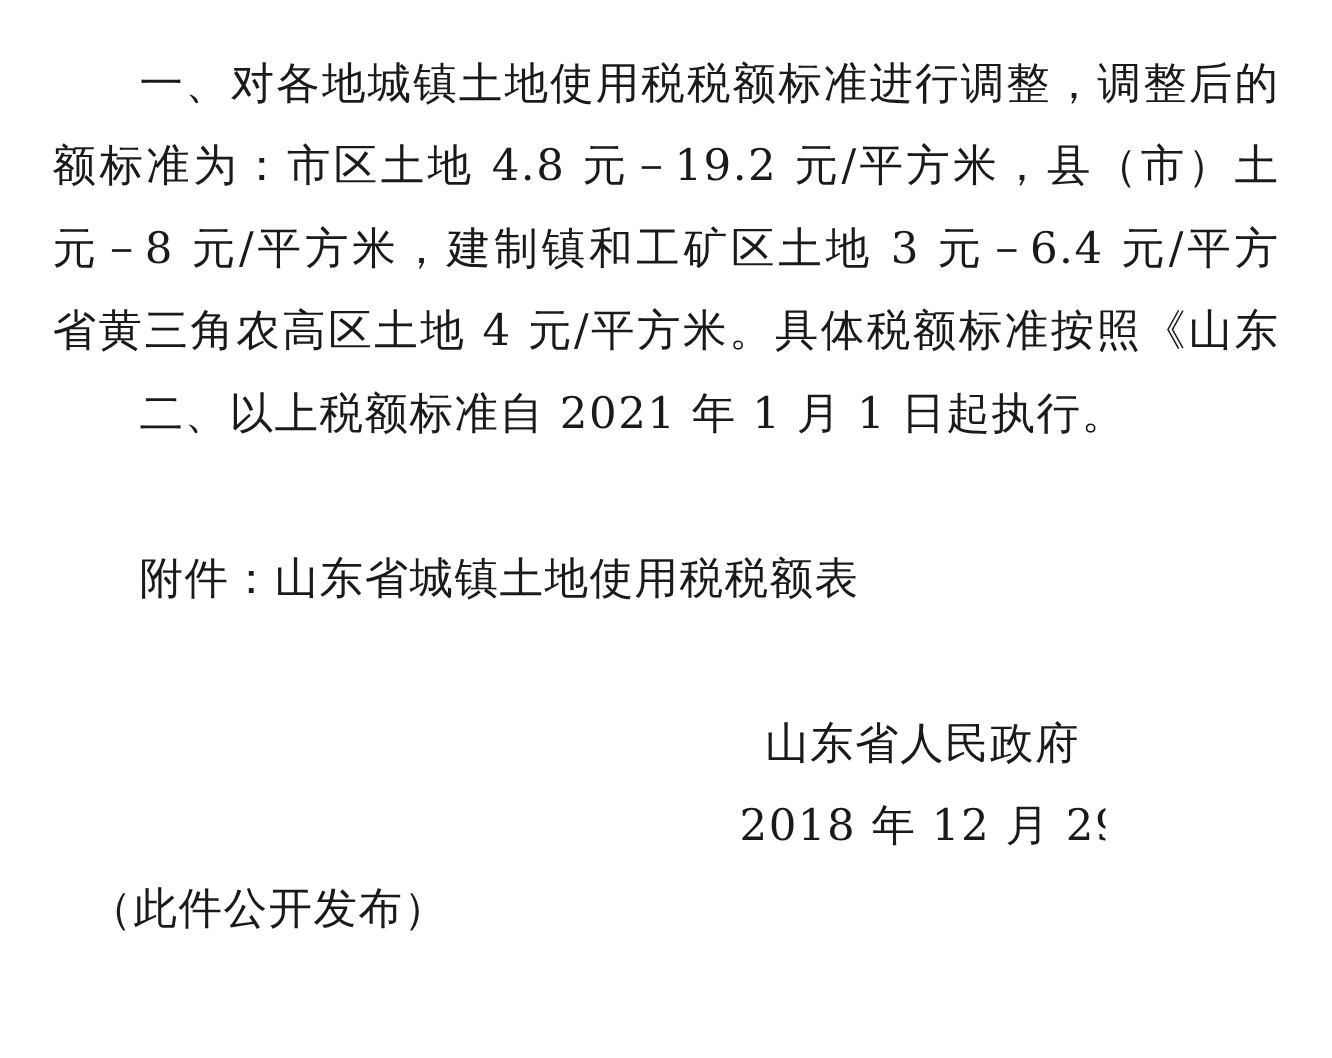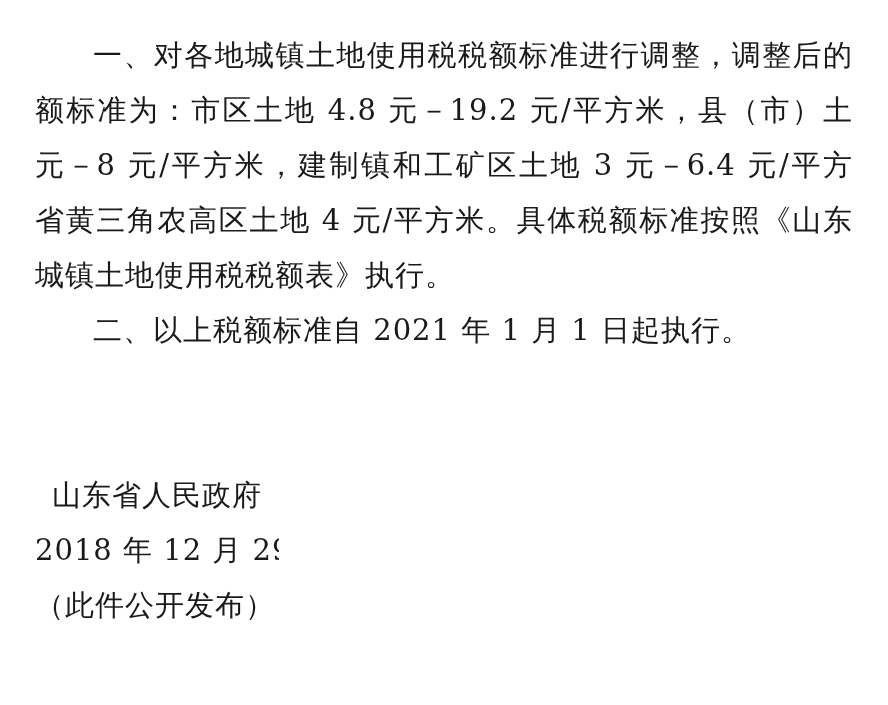--- a/index.html
+++ b/index.html
@@ -31,43 +31,45 @@
     text-align: justify;
     text-align-last: justify;
   }
   .indent {
     text-indent: 58px;
   }
   .spacer {
     height: 55px;
   }
   .signature-block {
+    margin-left: 458px;
     width: 244px;
     text-align: center;
   }
   .publish-note {
+    margin-left: 24px;
   }
 </style>
 </head>
 <body>
 
 <div class="page">
 
   <div>
     <div class="line justify indent">一、对各地城镇土地使用税税额标准进行调整，调整后的税</div>
     <div class="line justify">额标准为：市区土地 4.8 元－19.2 元/平方米，县（市）土地 4</div>
     <div class="line justify">元－8 元/平方米，建制镇和工矿区土地 3 元－6.4 元/平方米；</div>
     <div class="line justify">省黄三角农高区土地 4 元/平方米。具体税额标准按照《山东省</div>
-    <div class="line">城镇土地使用税税额表》执行。</div>
   </div>
 
   <div class="line indent">二、以上税额标准自 2021 年 1 月 1 日起执行。</div>
 
   <div class="spacer"></div>
 
+  <div class="line indent">附件：山东省城镇土地使用税税额表</div>
 
   <div class="spacer"></div>
 
   <div class="signature-block">
     <div class="line">山东省人民政府</div>
     <div class="line">2018 年 12 月 29 日</div>
   </div>
 
   <div class="line publish-note">（此件公开发布）</div>
 

